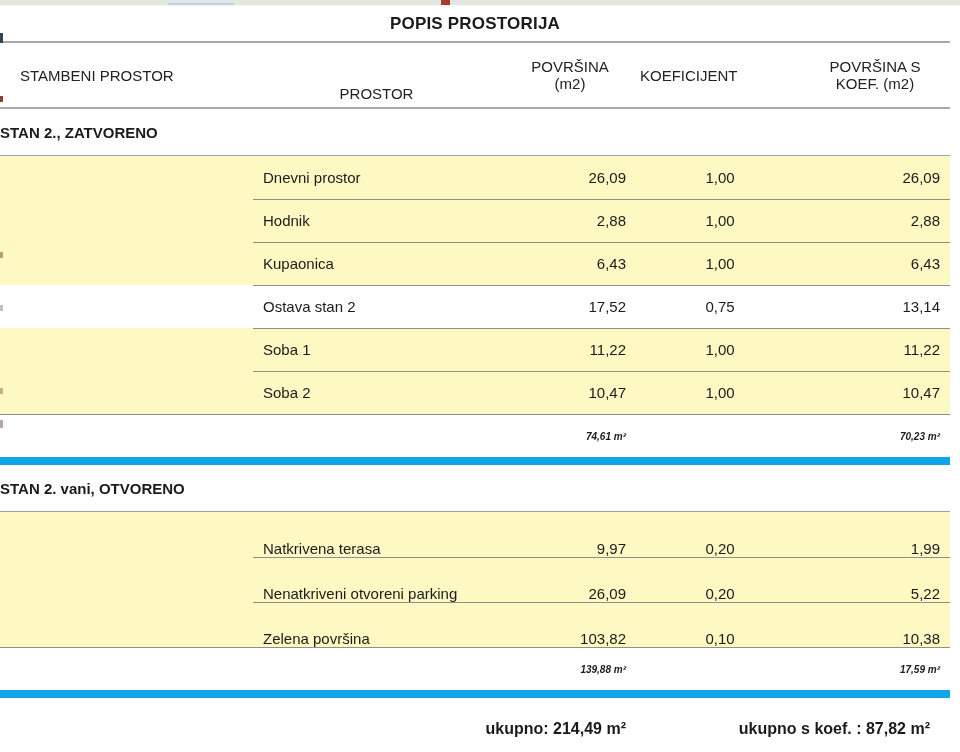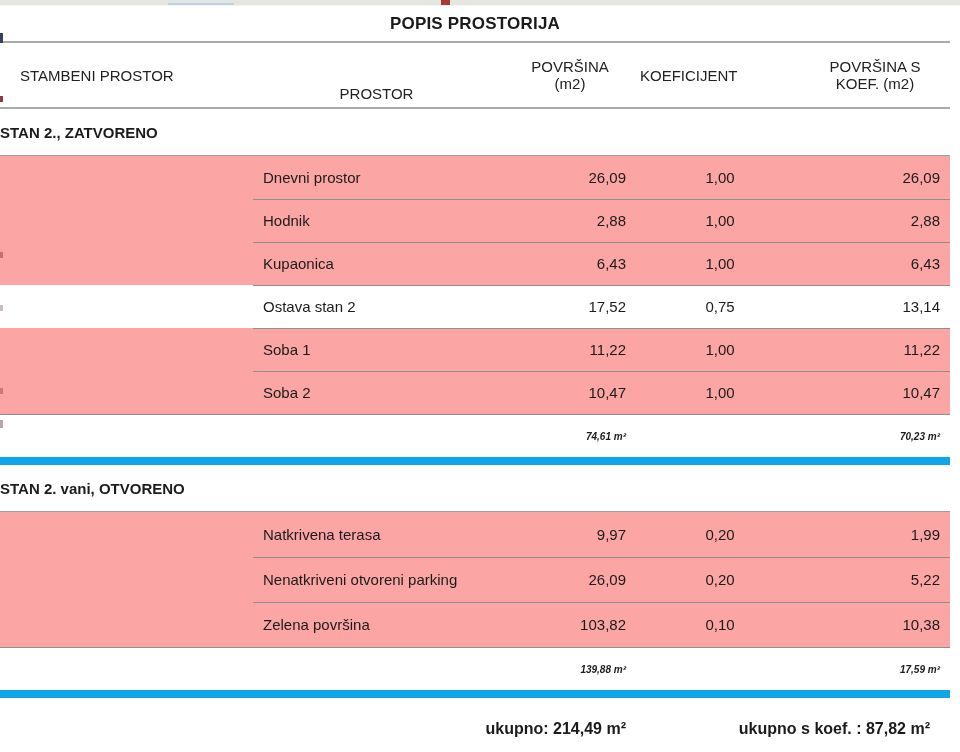--- a/index.html
+++ b/index.html
@@ -35,22 +35,22 @@
   .c4v{width:160px;text-align:center;}
   .c5v{width:150px;padding-right:10px;box-sizing:border-box;text-align:right;}
 
   .section-title{
     height:46px;display:flex;align-items:center;
     font-weight:bold;font-size:15px;padding-left:0;box-sizing:border-box;background:#fff;
   }
 
   .data-block{border-top:1px solid #95a1ad;}
   .row{display:flex;align-items:center;height:43px;font-size:15px;position:relative;background:#fff;}
-  .sec2 .row{height:45px;}
-  .row.blue{background:#fca5a5;}
+  .sec2 .row{height:45px;align-items:flex-end;}
+  .row.blue{background:#fef9c3;}
   .row + .row::before{
     content:"";position:absolute;left:253px;right:0;top:0;height:1px;background:#8f8f8f;
   }
 
   .subtotal-row{
     display:flex;align-items:center;height:42px;
     border-top:1px solid #8f8f8f;border-bottom:8px solid #0ea5e9;
     font-weight:bold;font-size:10px;background:#fff;font-style:italic;
   }
 

